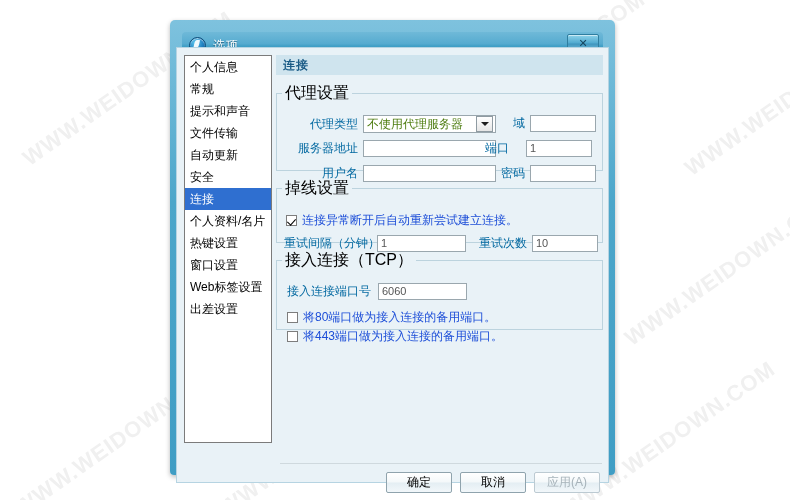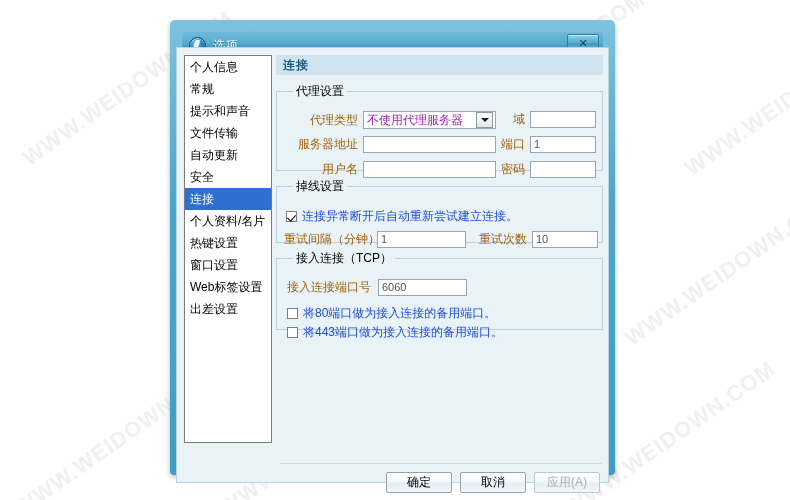--- a/index.html
+++ b/index.html
@@ -143,30 +143,30 @@
 
   fieldset.group {
     position: absolute;
     margin: 0;
     padding: 0;
     border: 1px solid #bcd3de;
     background: transparent;
     box-sizing: border-box;
   }
   fieldset.group > legend {
-    margin-left: 16px;
+    margin-left: 5px;
     padding: 0 3px;
-    font-size: 12px;
+    font-size: 16px;
     color: #000000;
   }
 
   .row { position: absolute; display: flex; align-items: center; }
   .lbl {
     font-size: 12px;
-    color: #a16207;
+    color: #0369a1;
     text-align: right;
     white-space: nowrap;
   }
   .tbox {
     box-sizing: border-box;
     border: 1px solid #9aa7ae;
     background: #ffffff;
     height: 17px;
     font-size: 11px;
     color: #8a8a8a;
@@ -180,21 +180,21 @@
     box-sizing: border-box;
     border: 1px solid #9aa7ae;
     background: #ffffff;
     height: 18px;
     display: flex;
     align-items: center;
     position: relative;
   }
   .combo .val {
     font-size: 12px;
-    color: #a21caf;
+    color: #4d7c0f;
     padding-left: 3px;
     flex: 1;
     white-space: nowrap;
   }
   .combo .arrow {
     width: 15px; height: 14px;
     margin-right: 2px;
     border: 1px solid #8f9ba2;
     background: linear-gradient(to bottom, #ffffff 0%, #e6e6e6 100%);
     display: flex;
@@ -325,21 +325,21 @@
           <div class="row" style="left:222px; top:11px;">
             <div class="lbl" style="width:26px;">域</div>
             <div class="tbox" style="width:66px; margin-left:5px;"></div>
           </div>
 
           <div class="row" style="left:7px; top:36px;">
             <div class="lbl" style="width:74px;">服务器地址</div>
             <div class="tbox" style="width:133px; margin-left:5px;"></div>
           </div>
 
-          <div class="row" style="left:222px; top:36px;">
+          <div class="row" style="left:206px; top:36px;gap:12px;">
             <div class="lbl" style="width:26px;">端口</div>
             <div class="tbox filled" style="width:66px; margin-left:5px;">1</div>
           </div>
 
           <div class="row" style="left:7px; top:61px;">
             <div class="lbl" style="width:74px;">用户名</div>
             <div class="tbox" style="width:133px; margin-left:5px;"></div>
           </div>
 
           <div class="row" style="left:222px; top:61px;">

